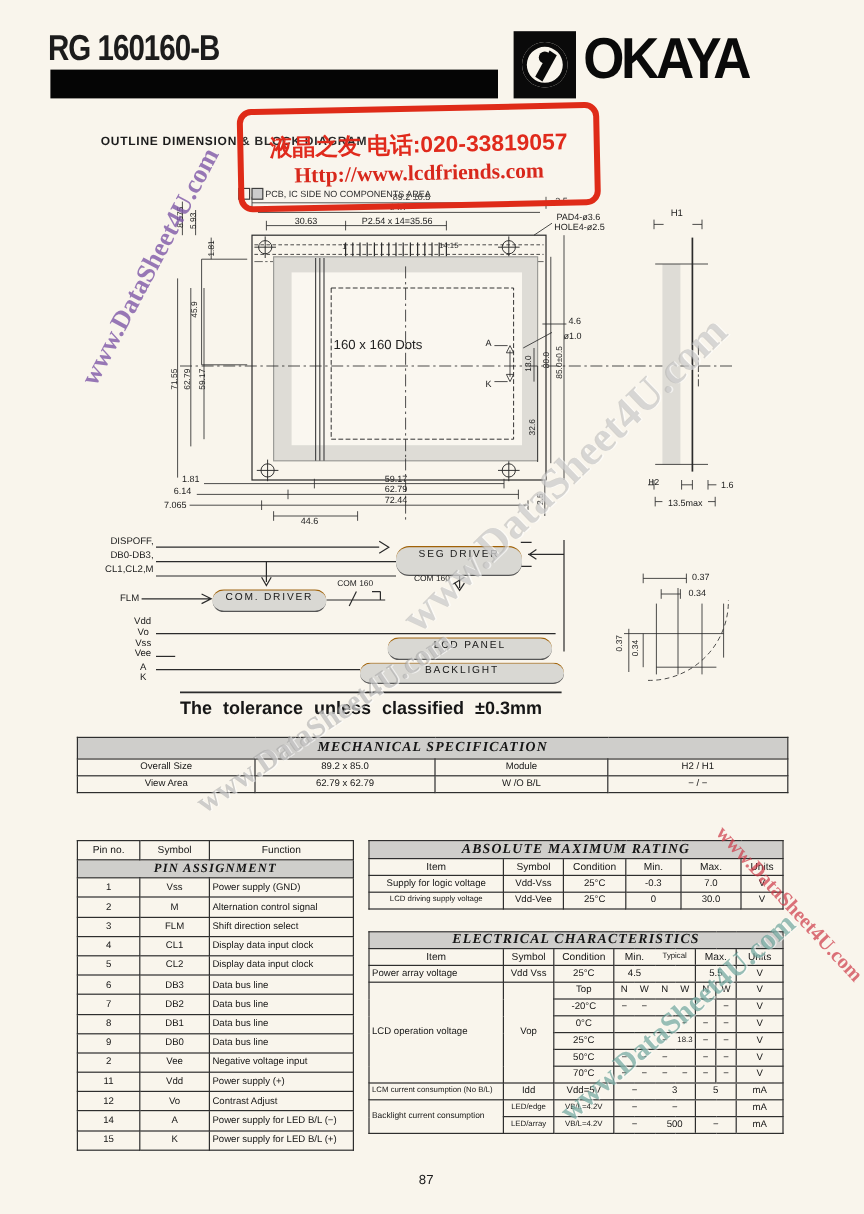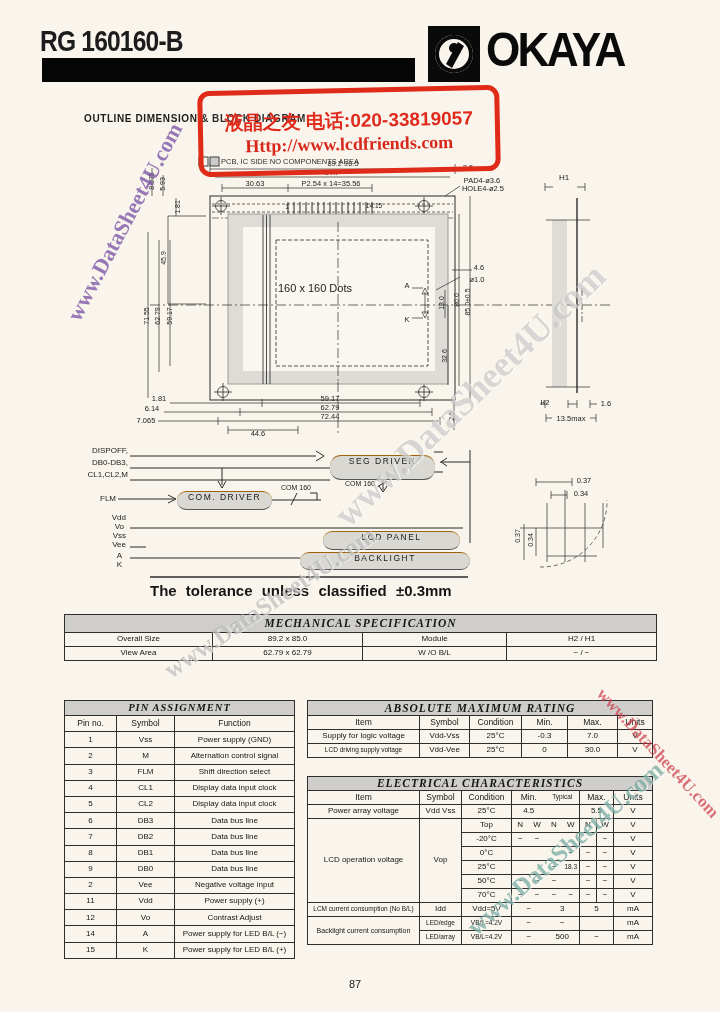--- a/index.html
+++ b/index.html
@@ -11,21 +11,21 @@
   .sigl{transform:translate(-100%,-50%);font-size:8px;}
   .bdbox{position:absolute;background:#d9d8d3;display:flex;justify-content:center;
          font-size:8.5px;letter-spacing:1.5px;color:#1a1a1a;z-index:3;border-top:1px solid #a16207;border-bottom:1px solid #555;border-radius:11px;}
   .wm{position:absolute;white-space:nowrap;font-family:"Liberation Serif",serif;font-weight:bold;
       pointer-events:none;z-index:7;line-height:1;}
   table{border-collapse:collapse;position:absolute;z-index:3;table-layout:fixed;}
   td{border:1px solid #2e2e2e;font-size:8px;padding:0 2px;text-align:center;height:13px;line-height:1.05;
      overflow:hidden;color:#161616;}
   .ttl{font-family:"Liberation Serif",serif;font-style:italic;font-weight:bold;font-size:11.5px;
        background:#cfcecb;height:17px;letter-spacing:1px;}
-  .left{text-align:center;}
+  .left{text-align:left;}
   .pin td{height:15.2px;}
   .m{border-left:none;border-right:none;padding:0;}
   .ml{border-left:1px solid #2e2e2e;}
   .small{font-size:6.5px;}
   .hdr{font-size:8.5px;}
 </style>
 </head>
 <body>
 
 <div class="page">
@@ -250,26 +250,26 @@
     </table>
 
   <table class="abs pin" style="left:64px;top:700px;width:230px;">
     <colgroup>
         <col style="width:52px">
         <col style="width:58px">
         <col style="width:120px">
       </colgroup>
     <tbody>
         <tr>
-          <td class="ttl" colspan="3" style="height:14px;font-size:10.5px;">PIN  ASSIGNMENT</td>
-        </tr>
-    <tr>
           <td class="hdr">Pin no.</td>
           <td class="hdr">Symbol</td>
           <td class="hdr">Function</td>
+        </tr>
+    <tr>
+          <td class="ttl" colspan="3" style="height:14px;font-size:10.5px;">PIN  ASSIGNMENT</td>
         </tr>
     <tr>
           <td>1</td>
           <td>Vss</td>
           <td class="left">Power supply (GND)</td>
         </tr>
     <tr>
           <td>2</td>
           <td>M</td>
           <td class="left">Alternation control signal</td>

